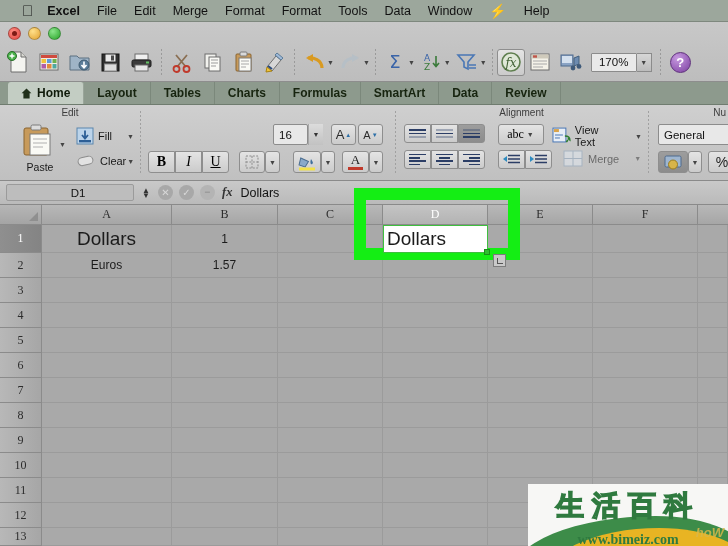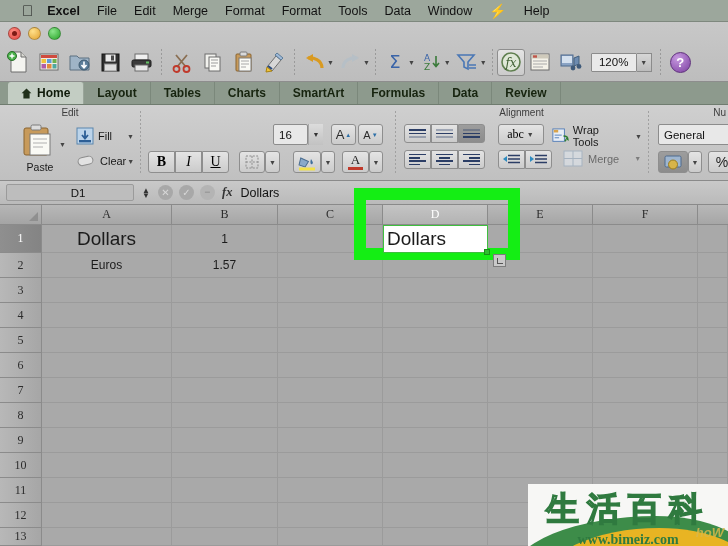--- a/index.html
+++ b/index.html
@@ -190,21 +190,21 @@
     position:absolute; border:12px solid #14ee14; z-index:6; pointer-events:none;
   }
 
   
   .wm{
     position:absolute; left:528px; top:484px; width:200px; height:62px;
     background:#f7f7f5; overflow:hidden; z-index:30;
   }
   .wm-cn{
     position:absolute; top:3px; left:0; width:100%; text-align:center;
-    font-size:33px; letter-spacing:8px; color:#fff;
+    font-size:28px; letter-spacing:8px; color:#fff;
     -webkit-text-stroke:1.4px #2f7a3f;
     font-family:"DejaVu Sans", sans-serif; font-weight:bold;
   }
   .wm-url{
     position:absolute; top:48px; left:0; width:100%; text-align:center;
     font-size:14px; color:#2f7a3f; font-weight:bold; z-index:3;
     font-family:"Liberation Serif", serif;
   }
   .wm-band-g{
     position:absolute; left:-18px; bottom:-32px; width:240px; height:62px;
@@ -397,21 +397,21 @@
       <div class="tbi">
         <svg width="23" height="20" viewBox="0 0 23 20">
           <rect x="1" y="3" width="12" height="11" fill="#8aa3c4" stroke="#4f6a8d"></rect>
           <rect x="2" y="4" width="10" height="7" fill="#d4e0ee"></rect>
           <path d="M14 14 l5-2 v-8 l-5 2 z" fill="#6d8bb0" stroke="#44607f"></path>
           <circle cx="13" cy="16" r="2.4" fill="#3f5a7a"></circle>
           <circle cx="19" cy="14.4" r="2.4" fill="#3f5a7a"></circle>
         </svg>
       </div>
 
-      <div class="zoombox">120%</div>
+      <div class="zoombox">170%</div>
       <div class="zoomarrow">▼</div>
 
       <div class="sep" style="margin-left:8px;"></div>
 
       <div class="tbi">
         <div class="helpbtn">?</div>
       </div>
     </div>
   </div>
 
@@ -426,24 +426,24 @@
     <div class="tab">
       <span>Layout</span>
     </div>
     <div class="tab">
       <span>Tables</span>
     </div>
     <div class="tab">
       <span>Charts</span>
     </div>
     <div class="tab">
+      <span>Formulas</span>
+    </div>
+    <div class="tab">
       <span>SmartArt</span>
-    </div>
-    <div class="tab">
-      <span>Formulas</span>
     </div>
     <div class="tab">
       <span>Data</span>
     </div>
     <div class="tab">
       <span>Review</span>
     </div>
     <div class="tabfill"></div>
   </div>
 
@@ -575,21 +575,21 @@
         <span class="caret" style="margin-left:3px;">▼</span>
       </div>
 
       <div style="position:absolute; left:152px; top:19px; display:flex; align-items:center; gap:4px;">
         <svg width="19" height="18" viewBox="0 0 19 18">
           <rect x="1" y="1" width="13" height="14" fill="#e8eef6" stroke="#4a77b5"></rect>
           <rect x="2" y="2" width="5" height="3" fill="#d9a34a"></rect>
           <path d="M3 8h8M3 11h5" stroke="#4a77b5"></path>
           <path d="M13 9 q5 0 5 4 l-2-1.5 M16 13 l-1.5 2" stroke="#2e7d32" stroke-width="1.6" fill="none"></path>
         </svg>
-        <span class="smalllabel">Wrap Tools</span>
+        <span class="smalllabel">View Text</span>
         <span class="caret" style="margin-left:10px;">▼</span>
       </div>
 
       <div class="btn3d alnbtn" style="position:absolute; left:4px; top:45px; border-radius:3px 0 0 3px;">
         <div class="aln-lines">
             <i></i>
             <i style="width:11px"></i>
             <i></i>
             <i style="width:11px"></i>
           </div>

